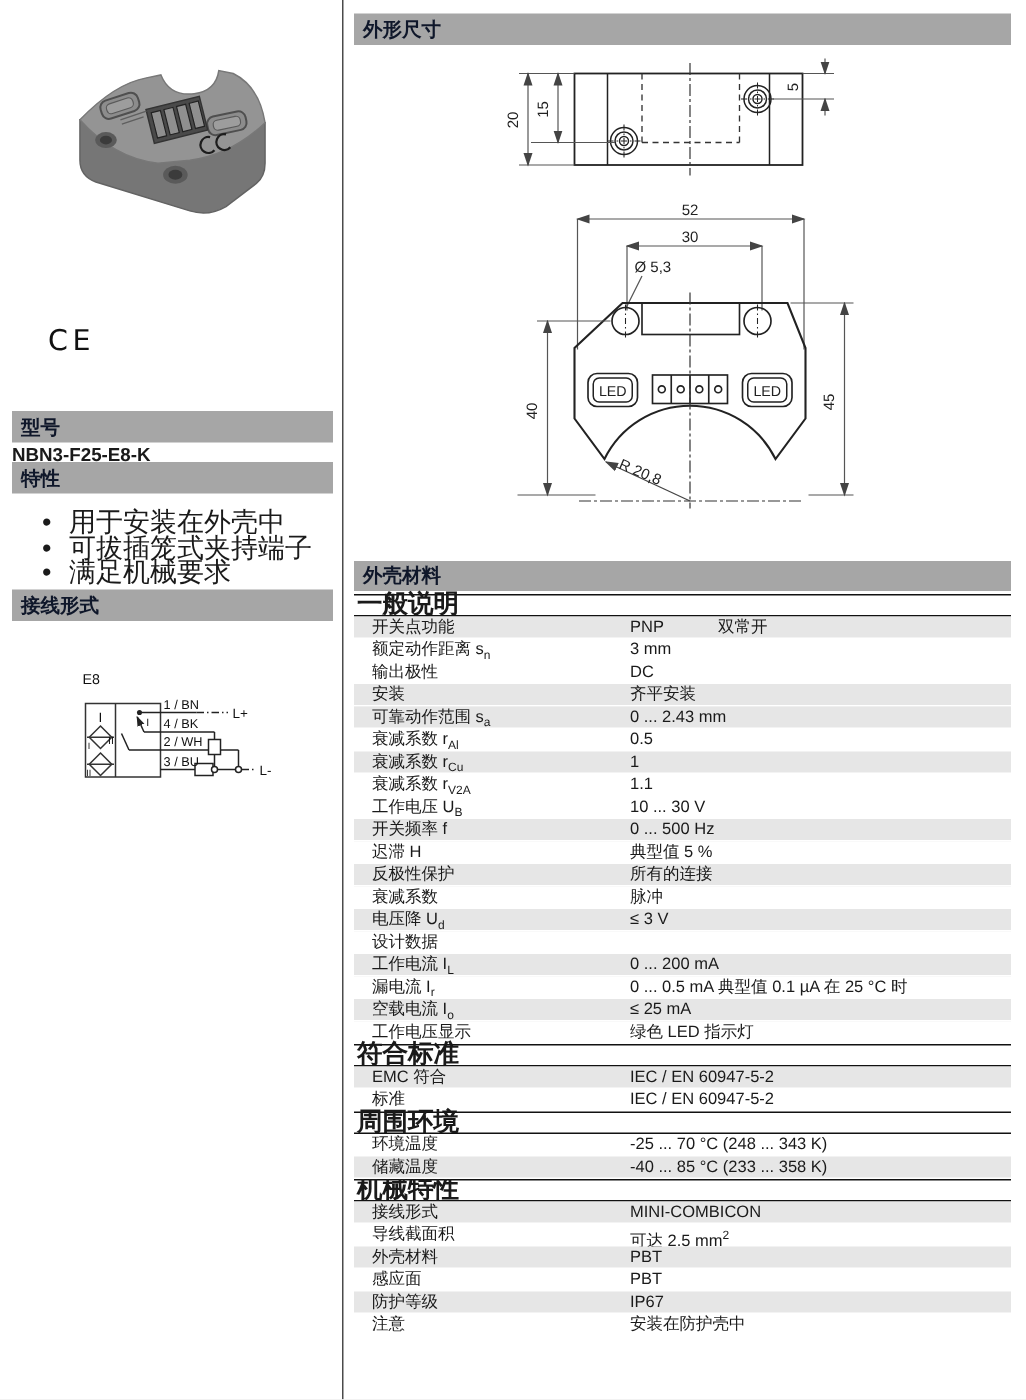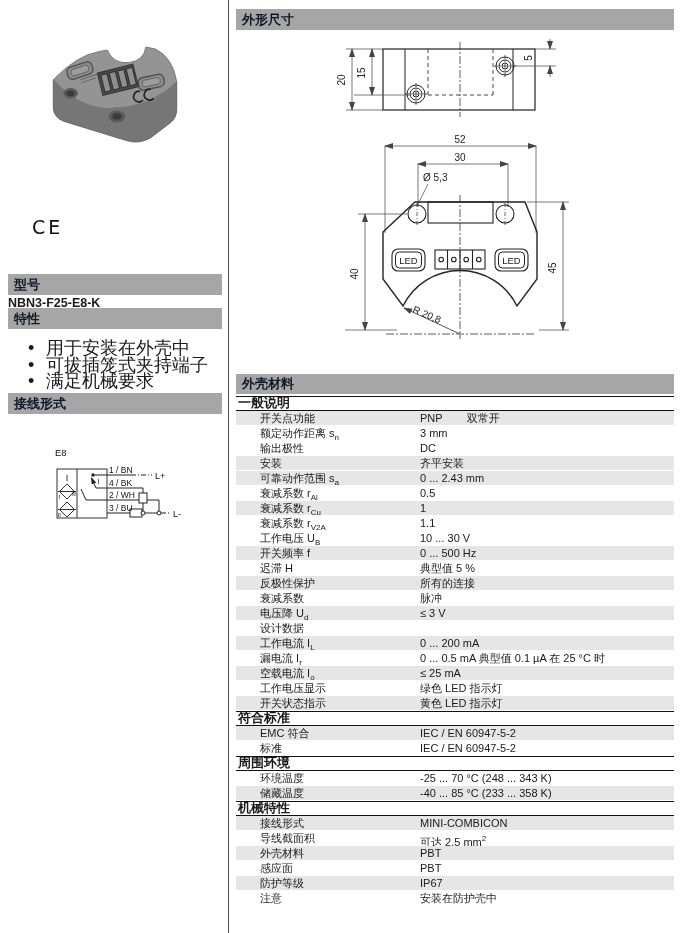--- a/index.html
+++ b/index.html
@@ -13,27 +13,27 @@
   .photo{position:absolute;left:27px;top:22px;}
   .ce{position:absolute;left:24px;top:216px;font-size:19px;letter-spacing:3px;color:#111;
       font-family:"DejaVu Sans",sans-serif;}
   .model{position:absolute;left:0;top:296px;font-weight:bold;font-size:12.5px;text-decoration:underline;}
   .features{position:absolute;left:0;top:340px;margin:0;padding:0;list-style:none;font-size:18px;}
   .features li{position:relative;padding-left:38px;line-height:16.5px;}
   .features li::before{content:"\2022";position:absolute;left:20px;}
   .wiring{position:absolute;left:22px;top:440px;}
   .dims{position:absolute;left:0;top:37px;}
   .tech-table{position:absolute;left:0;right:0;top:396px;font-size:11px;}
-  .sec-h{height:15px;line-height:12px;font-weight:bold;font-size:13px;border-top:1px solid #111;
+  .sec-h{height:15px;line-height:12px;font-weight:bold;font-size:17px;border-top:1px solid #111;
          border-bottom:1px solid #111;box-sizing:border-box;padding-left:2px;}
   .prow{position:relative;height:15px;line-height:15px;box-sizing:border-box;}
   .prow.shaded{background:#e6e6e6;border-bottom:1px solid #fff;}
-  .prow .lbl{position:absolute;left:12px;top:0;white-space:nowrap;margin-left:12px;}
+  .prow .lbl{position:absolute;left:12px;top:0;white-space:nowrap;}
   .prow .val{position:absolute;left:184px;top:0;white-space:nowrap;}
-  .prow .val2{display:inline-block;margin-left:24px;}
+  .prow .val2{display:inline-block;margin-left:36px;}
   sub{font-size:8px;} sup{font-size:8px;}
   svg text{font-family:"Liberation Sans","DejaVu Sans",sans-serif;}
 </style>
 </head>
 <body>
 
 <div class="page">
   <div class="vdivider"></div>
 
   <div class="col-left">
@@ -339,24 +339,20 @@
           <span class="val">0 ... 0.5 mA 典型值 0.1 µA 在 25 °C 时</span>
         </div>
         <div class="prow shaded">
           <span class="lbl">空载电流 I<sub>o</sub></span>
           <span class="val">≤ 25 mA</span>
         </div>
         <div class="prow">
           <span class="lbl">工作电压显示</span>
           <span class="val">绿色 LED 指示灯</span>
         </div>
-        <div class="prow shaded">
-          <span class="lbl">开关状态指示</span>
-          <span class="val">黄色 LED 指示灯</span>
-        </div>
         <div class="sec-h">符合标准</div>
         <div class="prow shaded">
           <span class="lbl">EMC 符合</span>
           <span class="val">IEC / EN 60947-5-2</span>
         </div>
         <div class="prow">
           <span class="lbl">标准</span>
           <span class="val">IEC / EN 60947-5-2</span>
         </div>
         <div class="sec-h">周围环境</div>

